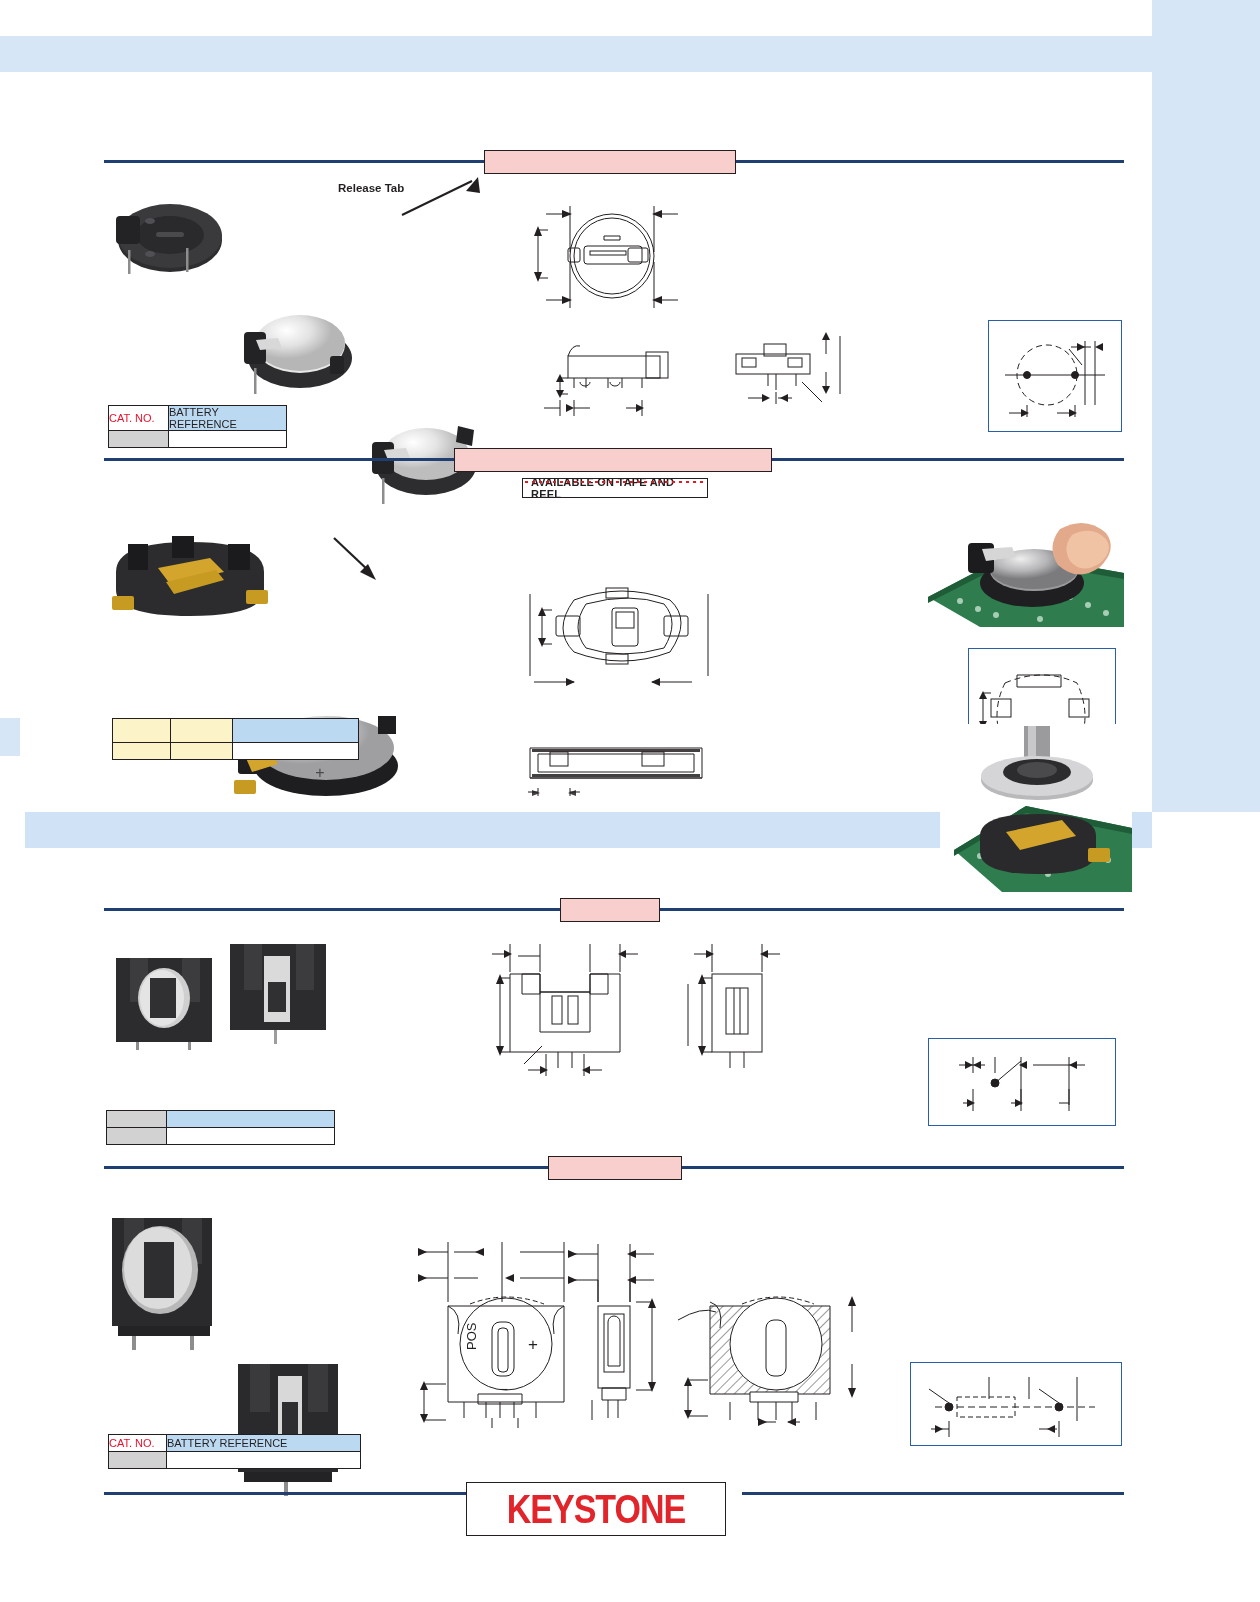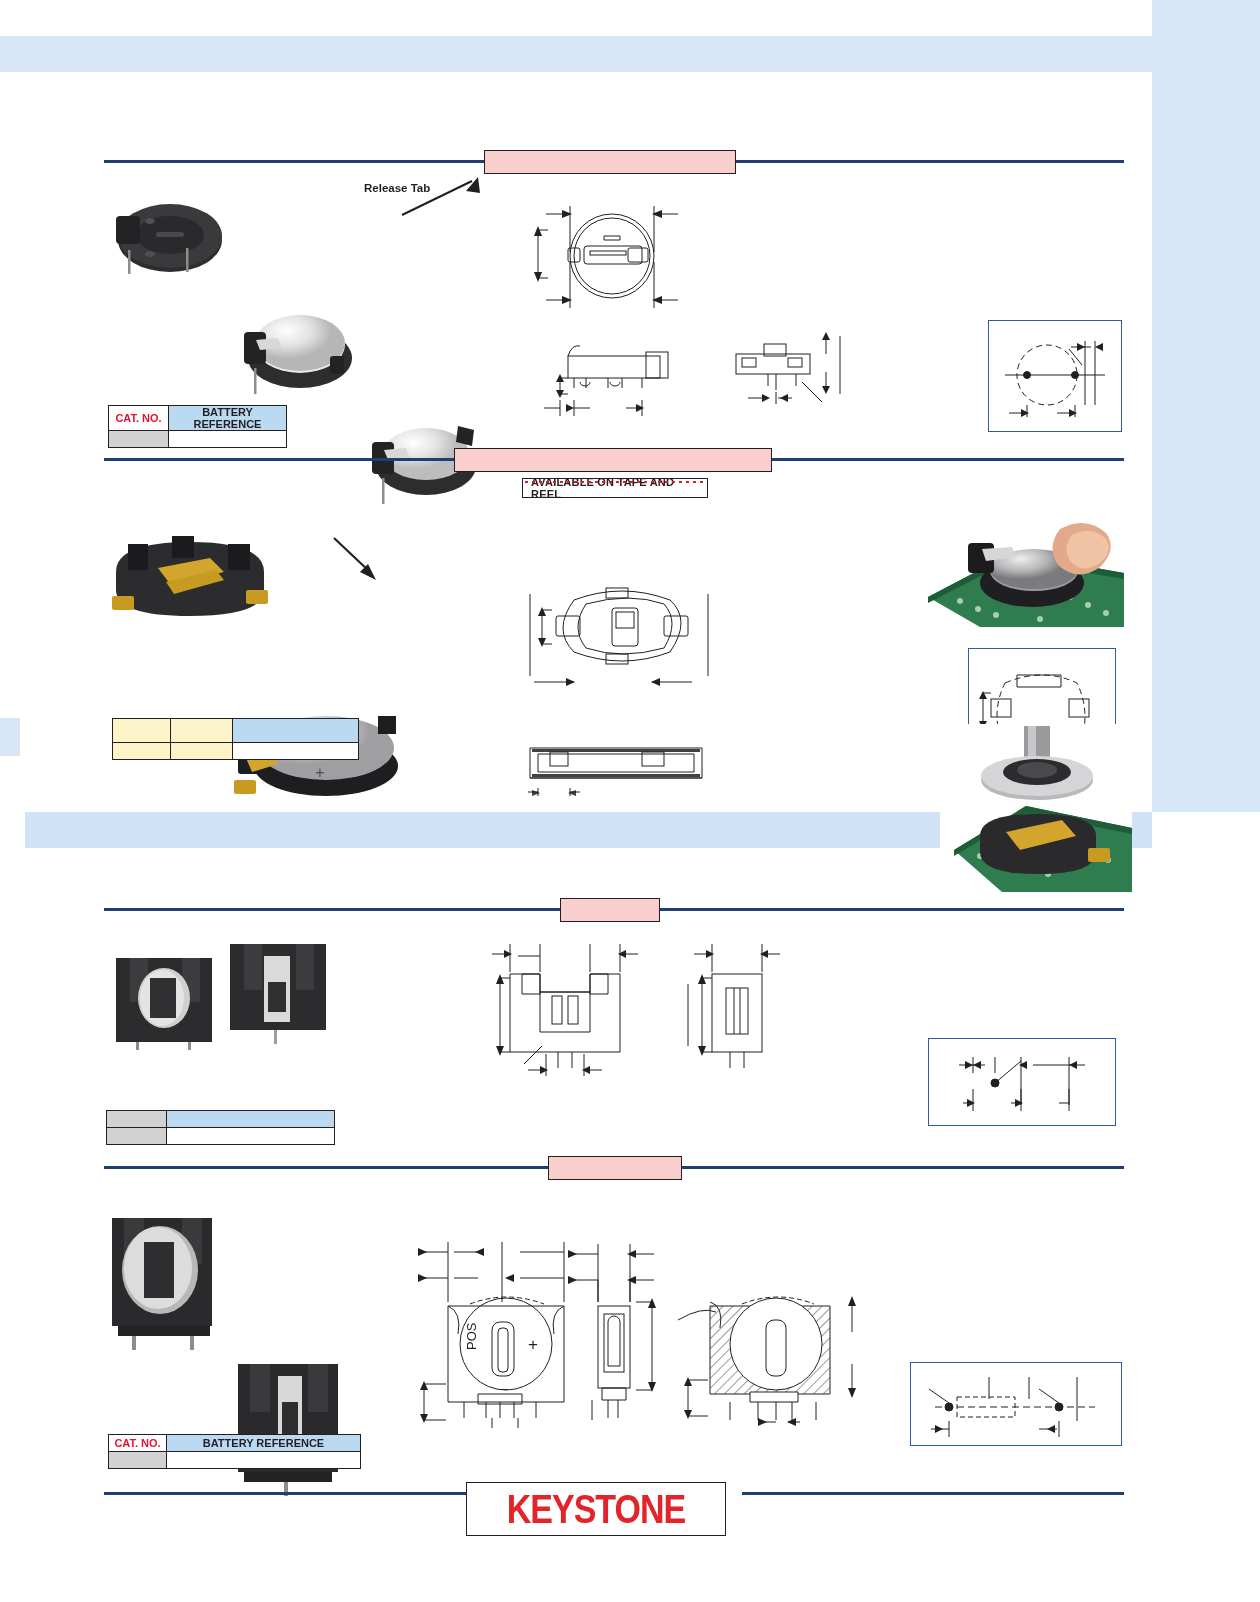--- a/index.html
+++ b/index.html
@@ -41,21 +41,21 @@
   }
   .tapereel::before{
     content:""; position:absolute; left:2px; right:2px; top:2px; height:2px;
     background-image:repeating-linear-gradient(to right,#e01b24 0 3px,transparent 3px 7px);
   }
 
   
   table.spec { border-collapse:collapse; font-size:11px; }
   table.spec td, table.spec th {
     border:1.2px solid #231f20; padding:0; height:17px;
-    font-weight:bold; text-align:center; vertical-align:middle;
+    font-weight:normal; text-align:left; vertical-align:middle;
   }
   .hdr-cat { color:#e8112d; background:#ffffff; }
   .hdr-ref { color:#231f20; background:#bcd9f2; }
   .cell-gray { background:#d2d2d2; }
   .cell-white { background:#ffffff; }
   .cell-yellow { background:#fdf3c8; }
   .cell-blue { background:#bcd9f2; }
 
   
   .pcbbox { border:1.6px solid #2b5ea8; background:#ffffff; }
@@ -88,21 +88,21 @@
 <div class="abs" id="mid-blue-band"></div>
 
 <div class="abs" style="left:0;top:140px;width:1260px;height:300px;">
 
   <div class="abs rule" style="left:104px;top:20px;width:380px;"></div>
   <div class="abs rule" style="left:736px;top:20px;width:388px;"></div>
   <div class="abs pinkbar" style="left:484px;top:10px;width:252px;">
     <span></span>
   </div>
 
-  <div class="abs callout-label" style="left:364px;top:42px;">Release Tab</div>
+  <div class="abs callout-label" style="left:338px;top:42px;">Release Tab</div>
   <svg class="abs" style="left:400px;top:35px;" width="90" height="45" viewBox="0 0 90 45">
     <path d="M2 40 L72 6" stroke="#231f20" stroke-width="2" fill="none"></path>
     <path d="M78 2 L66 16 L80 18 Z" fill="#231f20"></path>
   </svg>
 
   <div class="abs photo" style="left:104px;top:48px;width:128px;height:110px;">
     <svg width="128" height="110" viewBox="0 0 128 110">
       <ellipse cx="66" cy="52" rx="52" ry="32" fill="#2d2d2f"></ellipse>
       <ellipse cx="66" cy="48" rx="52" ry="32" fill="#3a3a3d"></ellipse>
       <ellipse cx="66" cy="47" rx="34" ry="19" fill="#2a2a2c"></ellipse>

